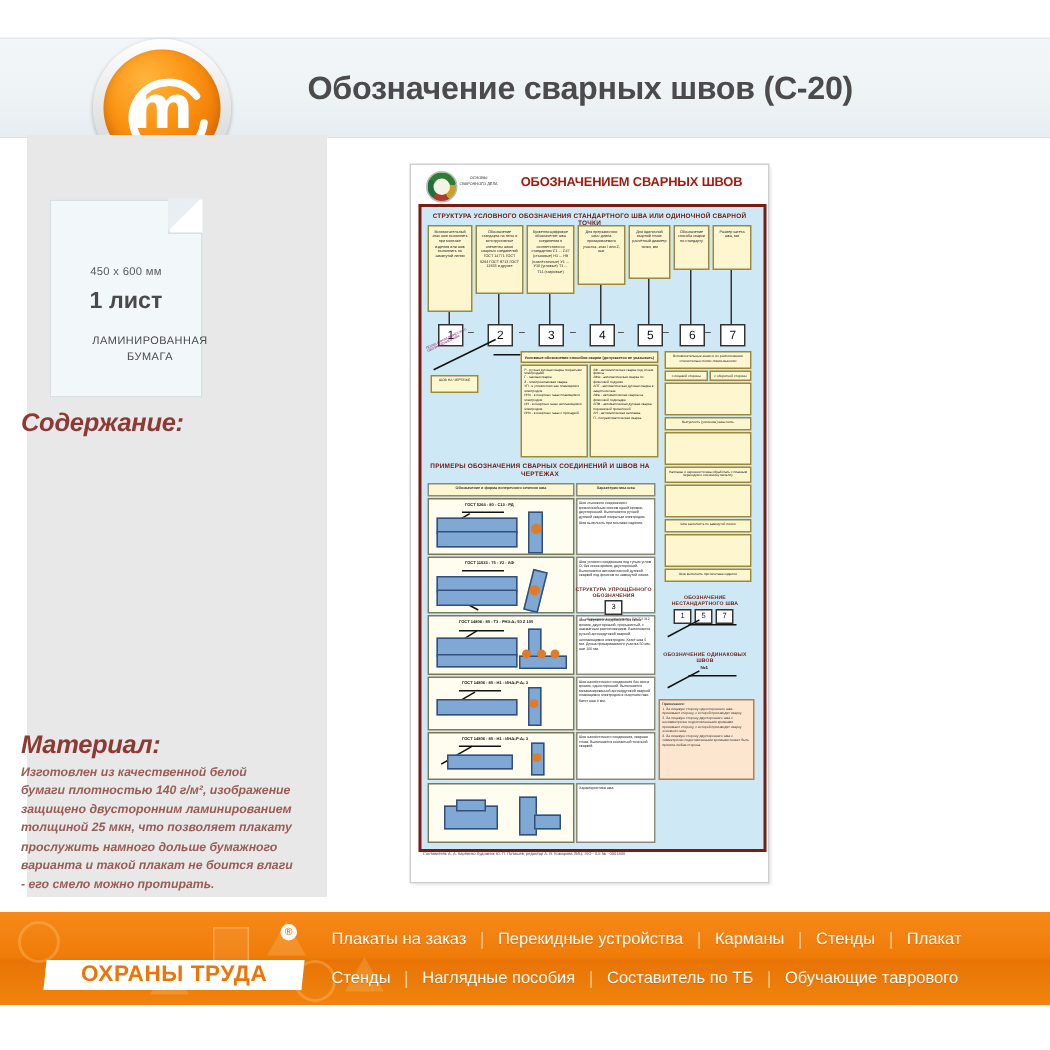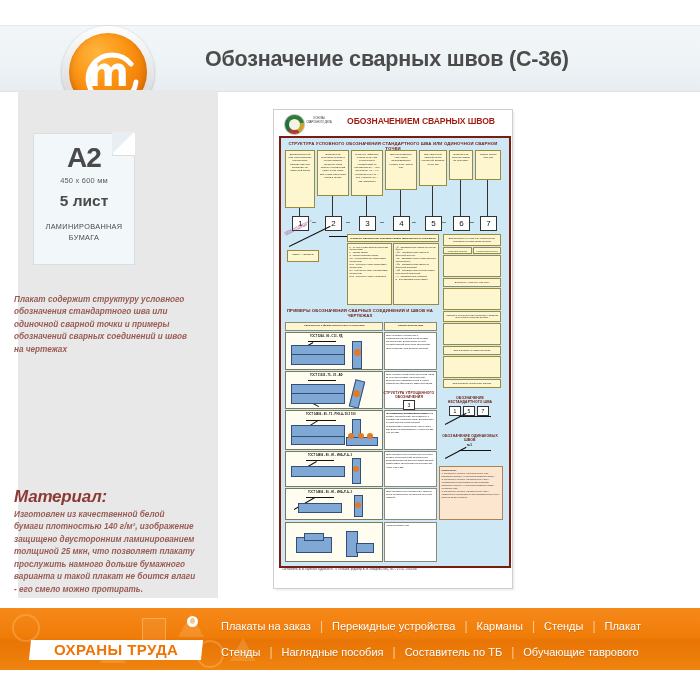--- a/index.html
+++ b/index.html
@@ -73,21 +73,21 @@
   }
   .a2-dim{
     position:absolute;left:0;top:42px;width:100px;text-align:center;
     font-size:7.5px;color:#5b5b5b;letter-spacing:.2px;
   }
   .a2-sheets{
     position:absolute;left:0;top:58px;width:100px;text-align:center;
     font-size:15.5px;font-weight:bold;color:#4a4a4a;
   }
   .a2-mat{
-    position:absolute;left:0;top:88px;width:100px;text-align:center;
+    position:absolute;left:16px;top:88px;width:100px;text-align:center;
     font-size:7.3px;color:#4a4a4a;line-height:1.45;letter-spacing:.35px;
   }
 
   
   .sec-h{
     position:absolute;left:14px;
     font-size:17px;font-weight:bold;font-style:italic;color:#8c3a33;
     letter-spacing:-.2px;
   }
   .sec-b{
@@ -232,33 +232,32 @@
   <div class="logo-wrap">
     <div class="logo-outer"></div>
     <div class="logo-inner">
       <svg class="logo-ring" viewBox="0 0 62 62">
         <path d="M47 16 A24 24 0 1 0 52 34" fill="none" stroke="#ffffff" stroke-width="5" stroke-linecap="round"></path>
       </svg>
       <div class="logo-m">m</div>
     </div>
   </div>
 
-  <div class="header-title">Обозначение сварных швов (С-36)</div>
+  <div class="header-title">Обозначение сварных швов (С-20)</div>
 
   <div class="left-col"></div>
 
   <div class="a2-card">
     <div class="a2-fold"></div>
-    <div class="a2-size">A2</div>
     <div class="a2-dim">450 x 600 мм</div>
-    <div class="a2-sheets">5 лист</div>
+    <div class="a2-sheets">1 лист</div>
     <div class="a2-mat">ЛАМИНИРОВАННАЯ БУМАГА</div>
   </div>
 
-  <div class="sec-b" id="content-b">Плакат содержит структуру условного обозначения стандартного шва или одиночной сварной точки и примеры обозначений сварных соединений и швов на чертежах</div>
+  <div class="sec-h" id="content-h">Содержание:</div>
 
   <div class="sec-h" id="material-h">Материал:</div>
   <div class="sec-b" id="material-b">Изготовлен из качественной белой бумаги плотностью 140 г/м², изображение защищено двусторонним ламинированием толщиной 25 мкн, что позволяет плакату прослужить намного дольше бумажного варианта и такой плакат не боится влаги - его смело можно протирать.</div>
 
   <div class="poster-shadow"></div>
   <div class="poster">
 
     <div class="p-top">
       <div class="p-emblem"></div>
       <div class="p-emblem-txt">ОСНОВЫ СВАРОЧНОГО ДЕЛА</div>

